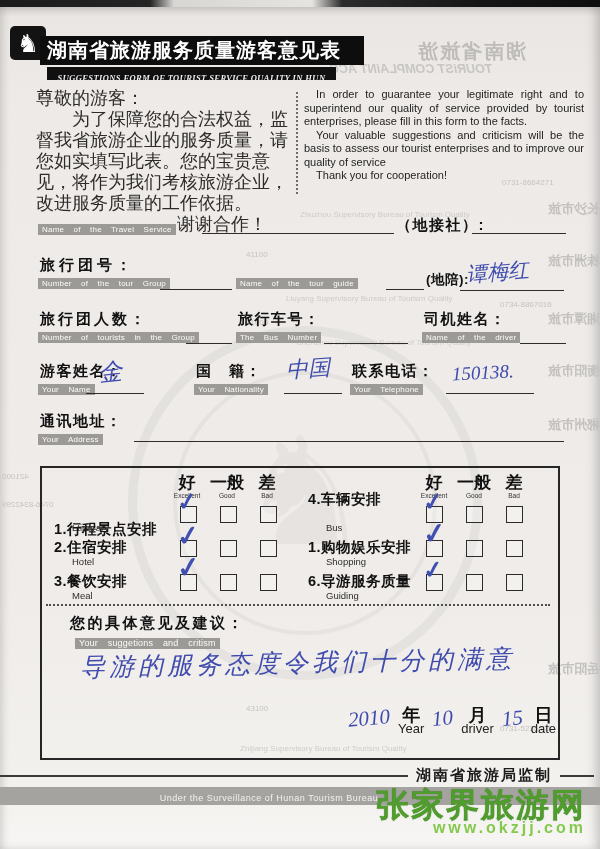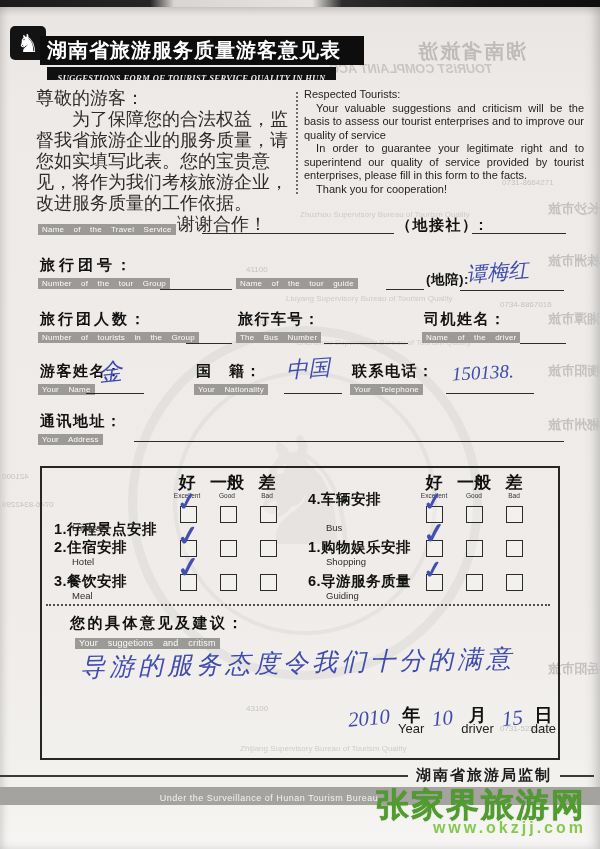--- a/index.html
+++ b/index.html
@@ -79,21 +79,21 @@
     <div class="horse">♞</div>
   </div>
 
   <div class="bleed mir" style="left:416px;top:38px;font-weight:bold;font-size:20px;letter-spacing:2px;color:#bebcba;">湖南省旅游</div>
   <div class="bleed mir" style="left:330px;top:62px;font-weight:bold;font-style:italic;font-size:12.5px;color:#c8c6c4;">TOURiST COMPLAiNT ACC</div>
   <div class="bleed" style="left:300px;top:210px;font-size:8px;opacity:.8;">Zhuzhou Supervisory Bureau of Tourism Quality</div>
   <div class="bleed" style="left:286px;top:294px;font-size:8px;opacity:.8;">Liuyang Supervisory Bureau of Tourism Quality</div>
   <div class="bleed" style="left:296px;top:338px;font-size:8px;opacity:.7;">Chenzhou Supervisory Bureau of Tourism Quality</div>
   <div class="bleed" style="left:240px;top:744px;font-size:8px;opacity:.8;">Zhijiang Supervisory Bureau of Tourism Quality</div>
   <div class="bleed" style="left:502px;top:178px;font-size:8px;">0731-8664271</div>
-  <div class="bleed" style="left:246px;top:265px;font-size:8px;">41100</div>
+  <div class="bleed" style="left:246px;top:250px;font-size:8px;">41100</div>
   <div class="bleed" style="left:500px;top:300px;font-size:8px;">0734-8867016</div>
   <div class="bleed" style="left:246px;top:318px;font-size:8px;">41000</div>
   <div class="bleed mir" style="left:2px;top:472px;font-size:8px;">421000</div>
   <div class="bleed mir" style="left:2px;top:500px;font-size:8px;">0746-8342299</div>
   <div class="bleed" style="left:246px;top:704px;font-size:8px;">43100</div>
   <div class="bleed" style="left:500px;top:724px;font-size:8px;">0731-5235401</div>
   <div class="bleed mir" style="left:548px;top:200px;width:52px;overflow:hidden;font-weight:bold;font-size:13px;color:#c3c1bf;">长沙市旅游质监所</div>
   <div class="bleed mir" style="left:548px;top:252px;width:52px;overflow:hidden;font-weight:bold;font-size:13px;color:#c3c1bf;">株洲市旅游质监所</div>
   <div class="bleed mir" style="left:548px;top:310px;width:52px;overflow:hidden;font-weight:bold;font-size:13px;color:#c3c1bf;">湘潭市旅游质监所</div>
   <div class="bleed mir" style="left:548px;top:362px;width:52px;overflow:hidden;font-weight:bold;font-size:13px;color:#c3c1bf;">衡阳市旅游质监所</div>
@@ -108,23 +108,22 @@
     <span>SUGGESTIONS FORM OF TOURIST SERVICE QUALITY IN HUN</span>
   </div>
 
   <div class="intro-cn">
     <div>尊敬的游客：</div>
     <p class="par">为了保障您的合法权益，监督我省旅游企业的服务质量，请您如实填写此表。您的宝贵意见，将作为我们考核旅游企业，改进服务质量的工作依据。</p>
     <div class="close">谢谢合作！</div>
   </div>
   <div class="vdots"></div>
   <div class="intro-en">
-    <div>Respected Tourists:</div>
+    <p class="par">In order to guarantee your legitimate right and to superintend our quality of service provided by tourist enterprises, please fill in this form to the facts.</p>
     <p class="par">Your valuable suggestions and criticism will be the basis to assess our tourist enterprises and to improve our quality of service</p>
-    <p class="par">In order to guarantee your legitimate right and to superintend our quality of service provided by tourist enterprises, please fill in this form to the facts.</p>
     <p class="par">Thank you for cooperation!</p>
   </div>
 
   <div class="gbar" style="left:38px;top:224px;">Name of the Travel Service</div>
   <div class="ul" style="left:202px;top:233px;width:192px;"></div>
   <div class="lbl" style="left:396px;top:216px;">（地接社）:</div>
   <div class="ul" style="left:472px;top:233px;width:94px;"></div>
 
   <div class="lbl" style="left:40px;top:256px;letter-spacing:4px;">旅行团号：</div>
   <div class="gbar" style="left:38px;top:278px;">Number of the tour Group</div>

